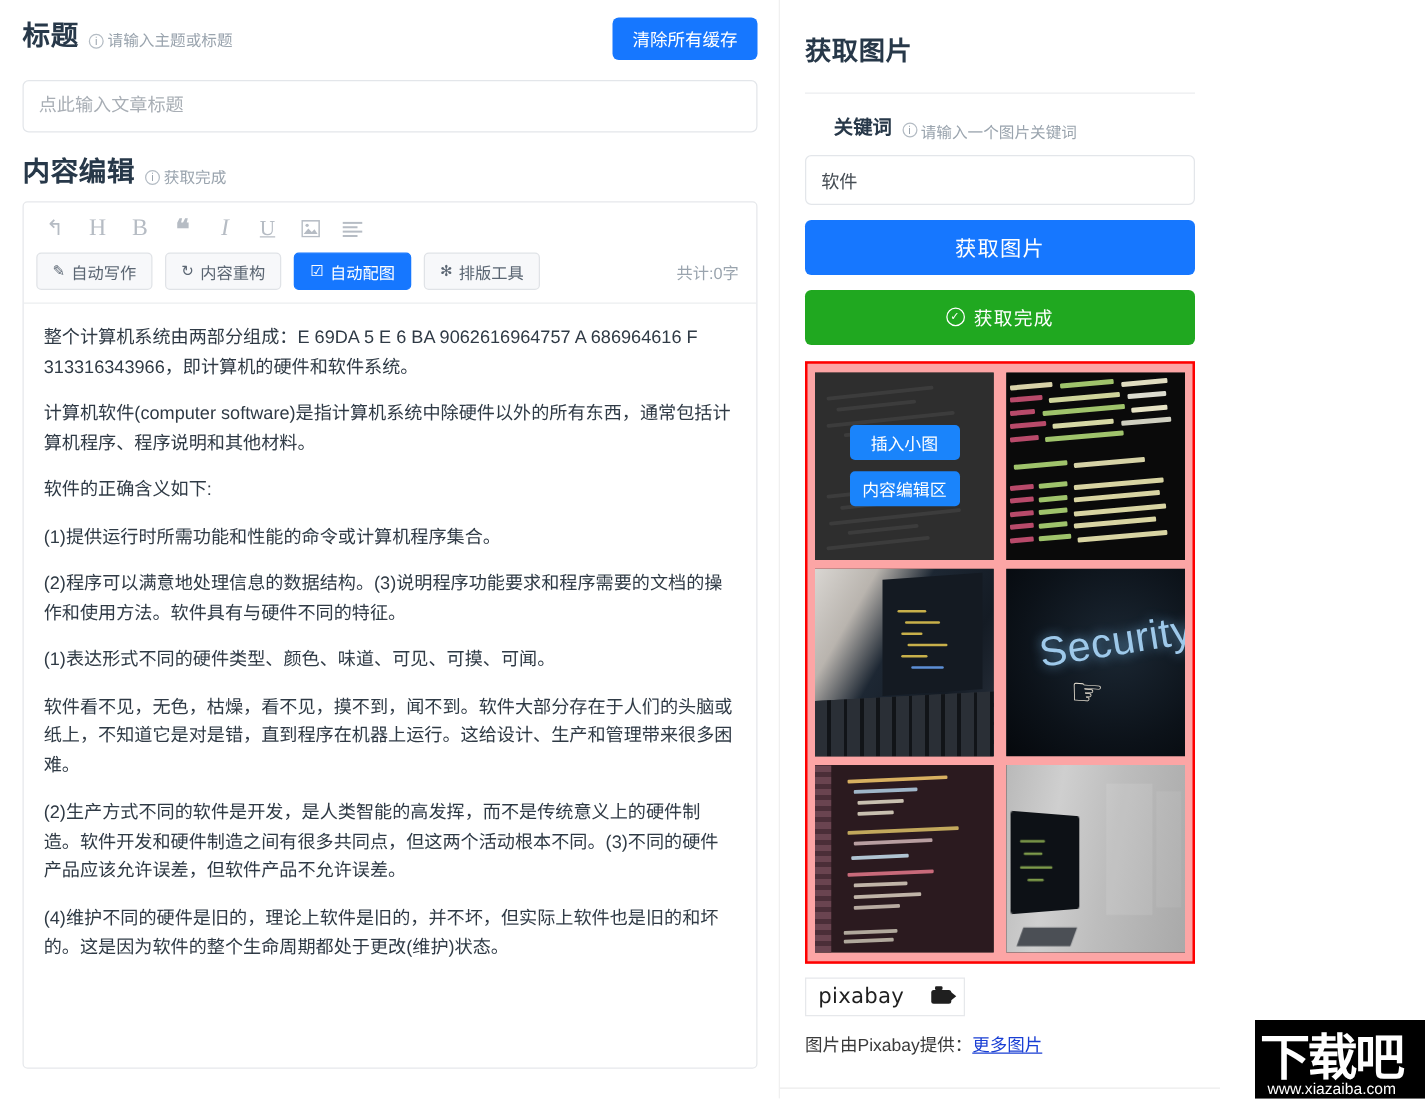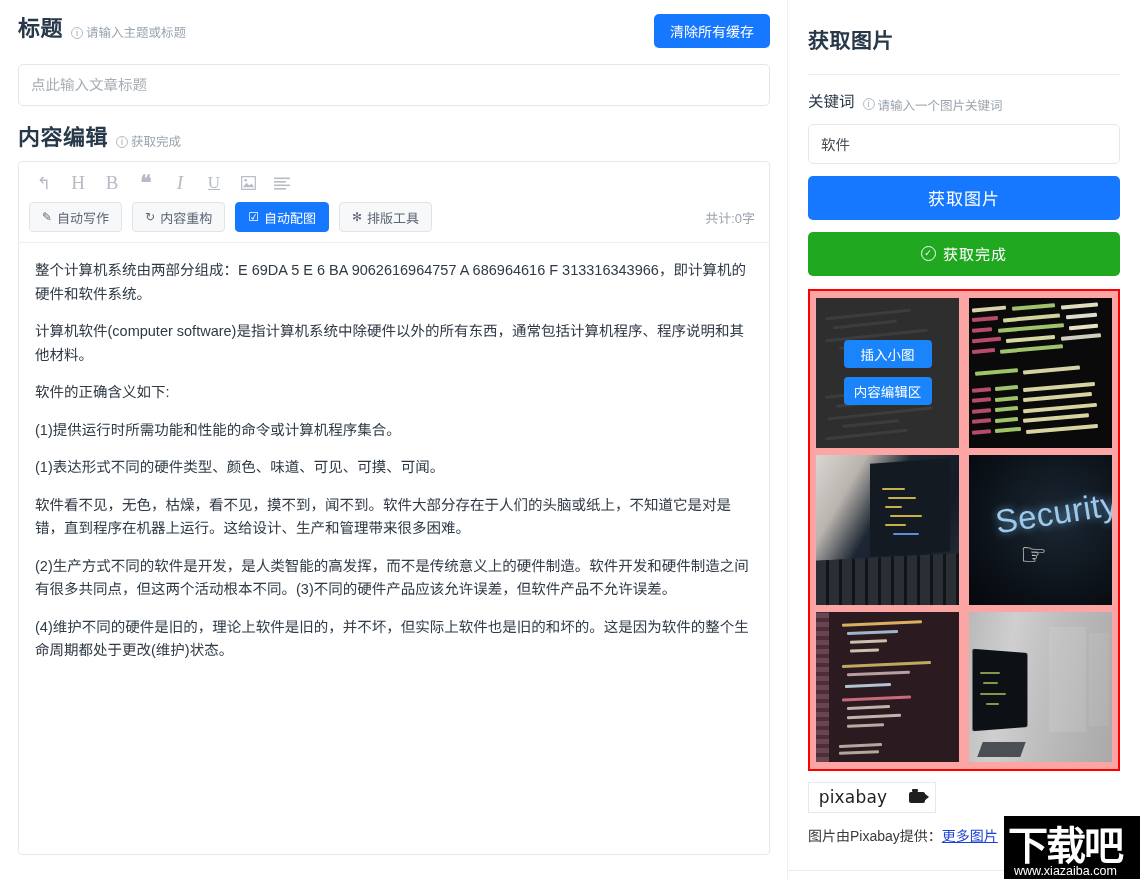--- a/index.html
+++ b/index.html
@@ -14,21 +14,21 @@
   }
   #app {
     position: relative;
     width: 1140px; height: 879px;
     display: flex;
     background: #ffffff;
   }
 
   
   .left-pane {
-    width: 788px;
+    width: 624px;
     height: 879px;
     background: #fff;
     padding: 14px 18px 0 18px;
     position: relative;
     overflow: hidden;
   }
   .left-pane::after{
     content:"";
     position:absolute; right:0; top:0; bottom:0; width:1px;
     background:#f0f0f0;
@@ -194,21 +194,21 @@
     font-weight: 700;
     color: #273849;
     letter-spacing: .5px;
     padding-top: 8px;
   }
   .r-divider {
     height: 1px; background: #ebedf0;
     margin: 20px 0 14px 0;
   }
   .kw-row { display: flex; align-items: baseline; gap: 8px; }
-  .kw-label { font-size: 15.5px; font-weight: 400; color: #273849; }
+  .kw-label { font-size: 15.5px; font-weight: 700; color: #273849; margin-left: 23px; }
   .kw-hint { font-size: 12.5px; color: #9aa4ae; display:flex; align-items:center; gap:3px;}
 
   .kw-input {
     display: block;
     width: 100%;
     height: 40px;
     margin-top: 10px;
     padding: 0 12px;
     border: 1px solid #e3e6ea;
     border-radius: 5px;
@@ -474,20 +474,21 @@
           <span>排版工具</span>
         </button>
         <span class="wordcount">共计:0字</span>
       </div>
 
       <div class="doc">
         <p>整个计算机系统由两部分组成：E 69DA 5 E 6 BA 9062616964757 A 686964616 F 313316343966，即计算机的硬件和软件系统。</p>
         <p>计算机软件(computer software)是指计算机系统中除硬件以外的所有东西，通常包括计算机程序、程序说明和其他材料。</p>
         <p>软件的正确含义如下:</p>
         <p>(1)提供运行时所需功能和性能的命令或计算机程序集合。</p>
+        <p>(2)程序可以满意地处理信息的数据结构。(3)说明程序功能要求和程序需要的文档的操作和使用方法。软件具有与硬件不同的特征。</p>
         <p>(1)表达形式不同的硬件类型、颜色、味道、可见、可摸、可闻。</p>
         <p>软件看不见，无色，枯燥，看不见，摸不到，闻不到。软件大部分存在于人们的头脑或纸上，不知道它是对是错，直到程序在机器上运行。这给设计、生产和管理带来很多困难。</p>
         <p>(2)生产方式不同的软件是开发，是人类智能的高发挥，而不是传统意义上的硬件制造。软件开发和硬件制造之间有很多共同点，但这两个活动根本不同。(3)不同的硬件产品应该允许误差，但软件产品不允许误差。</p>
         <p>(4)维护不同的硬件是旧的，理论上软件是旧的，并不坏，但实际上软件也是旧的和坏的。这是因为软件的整个生命周期都处于更改(维护)状态。</p>
       </div>
     </div>
   </div>
 
   <div class="right-pane">
 

